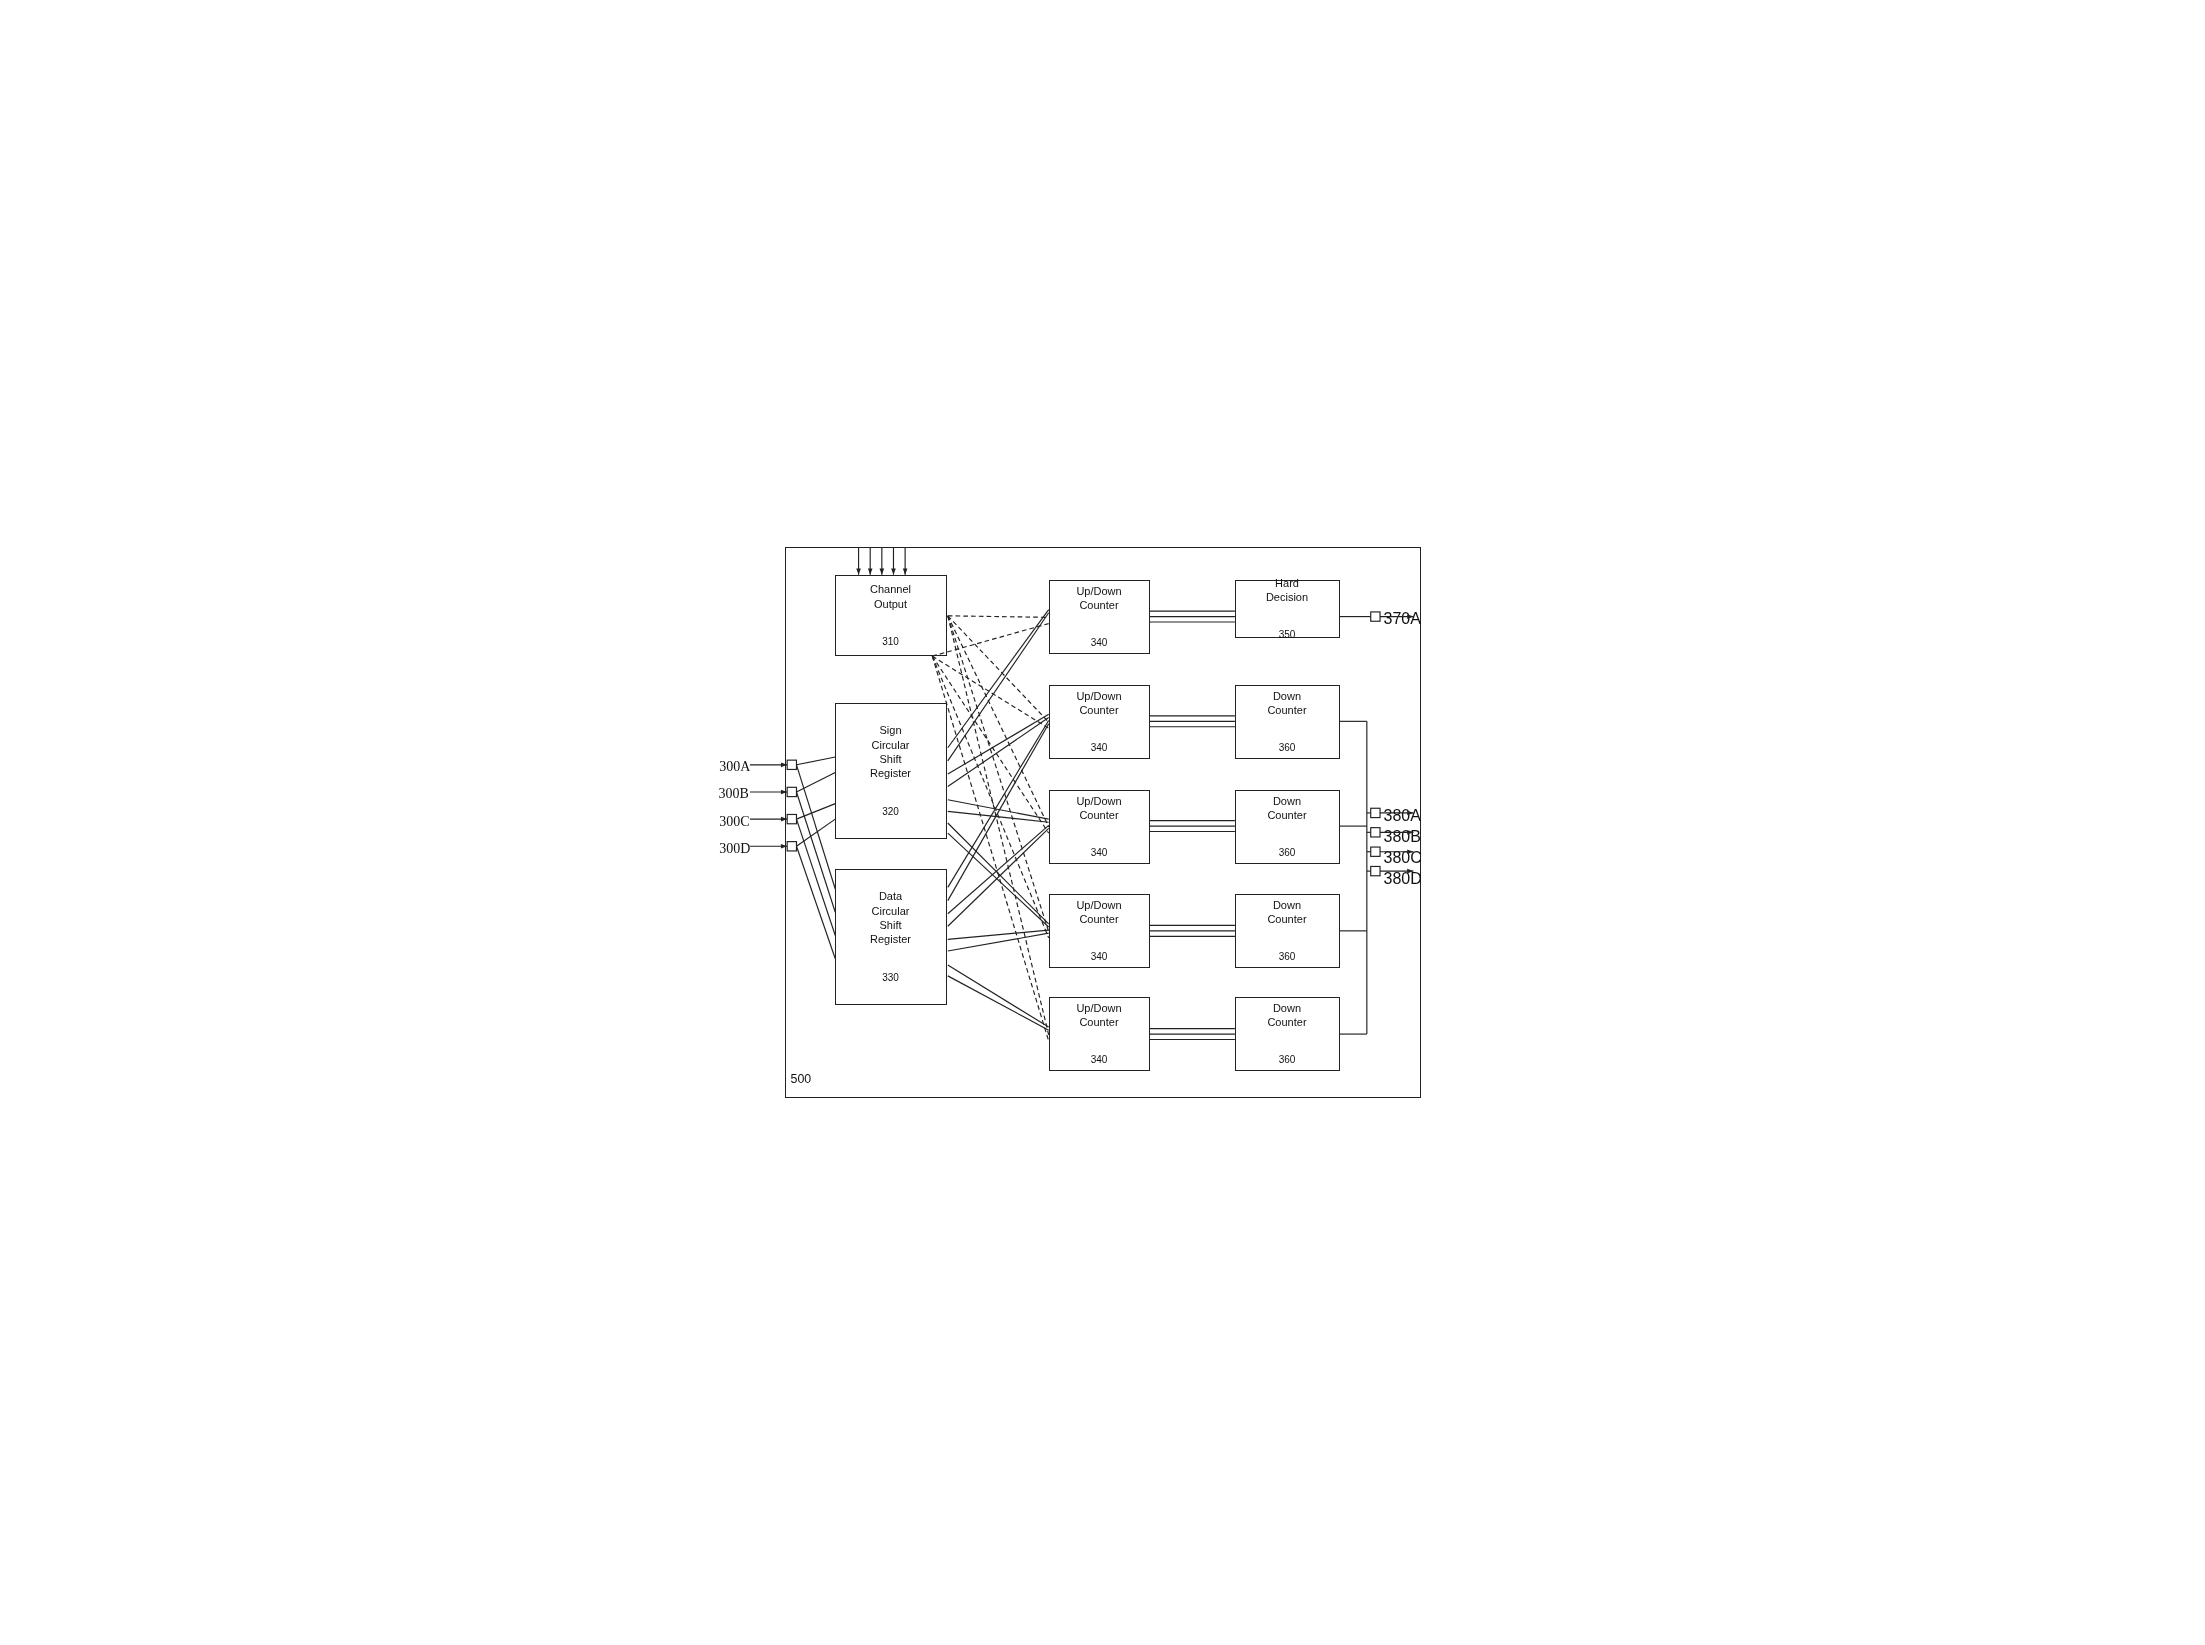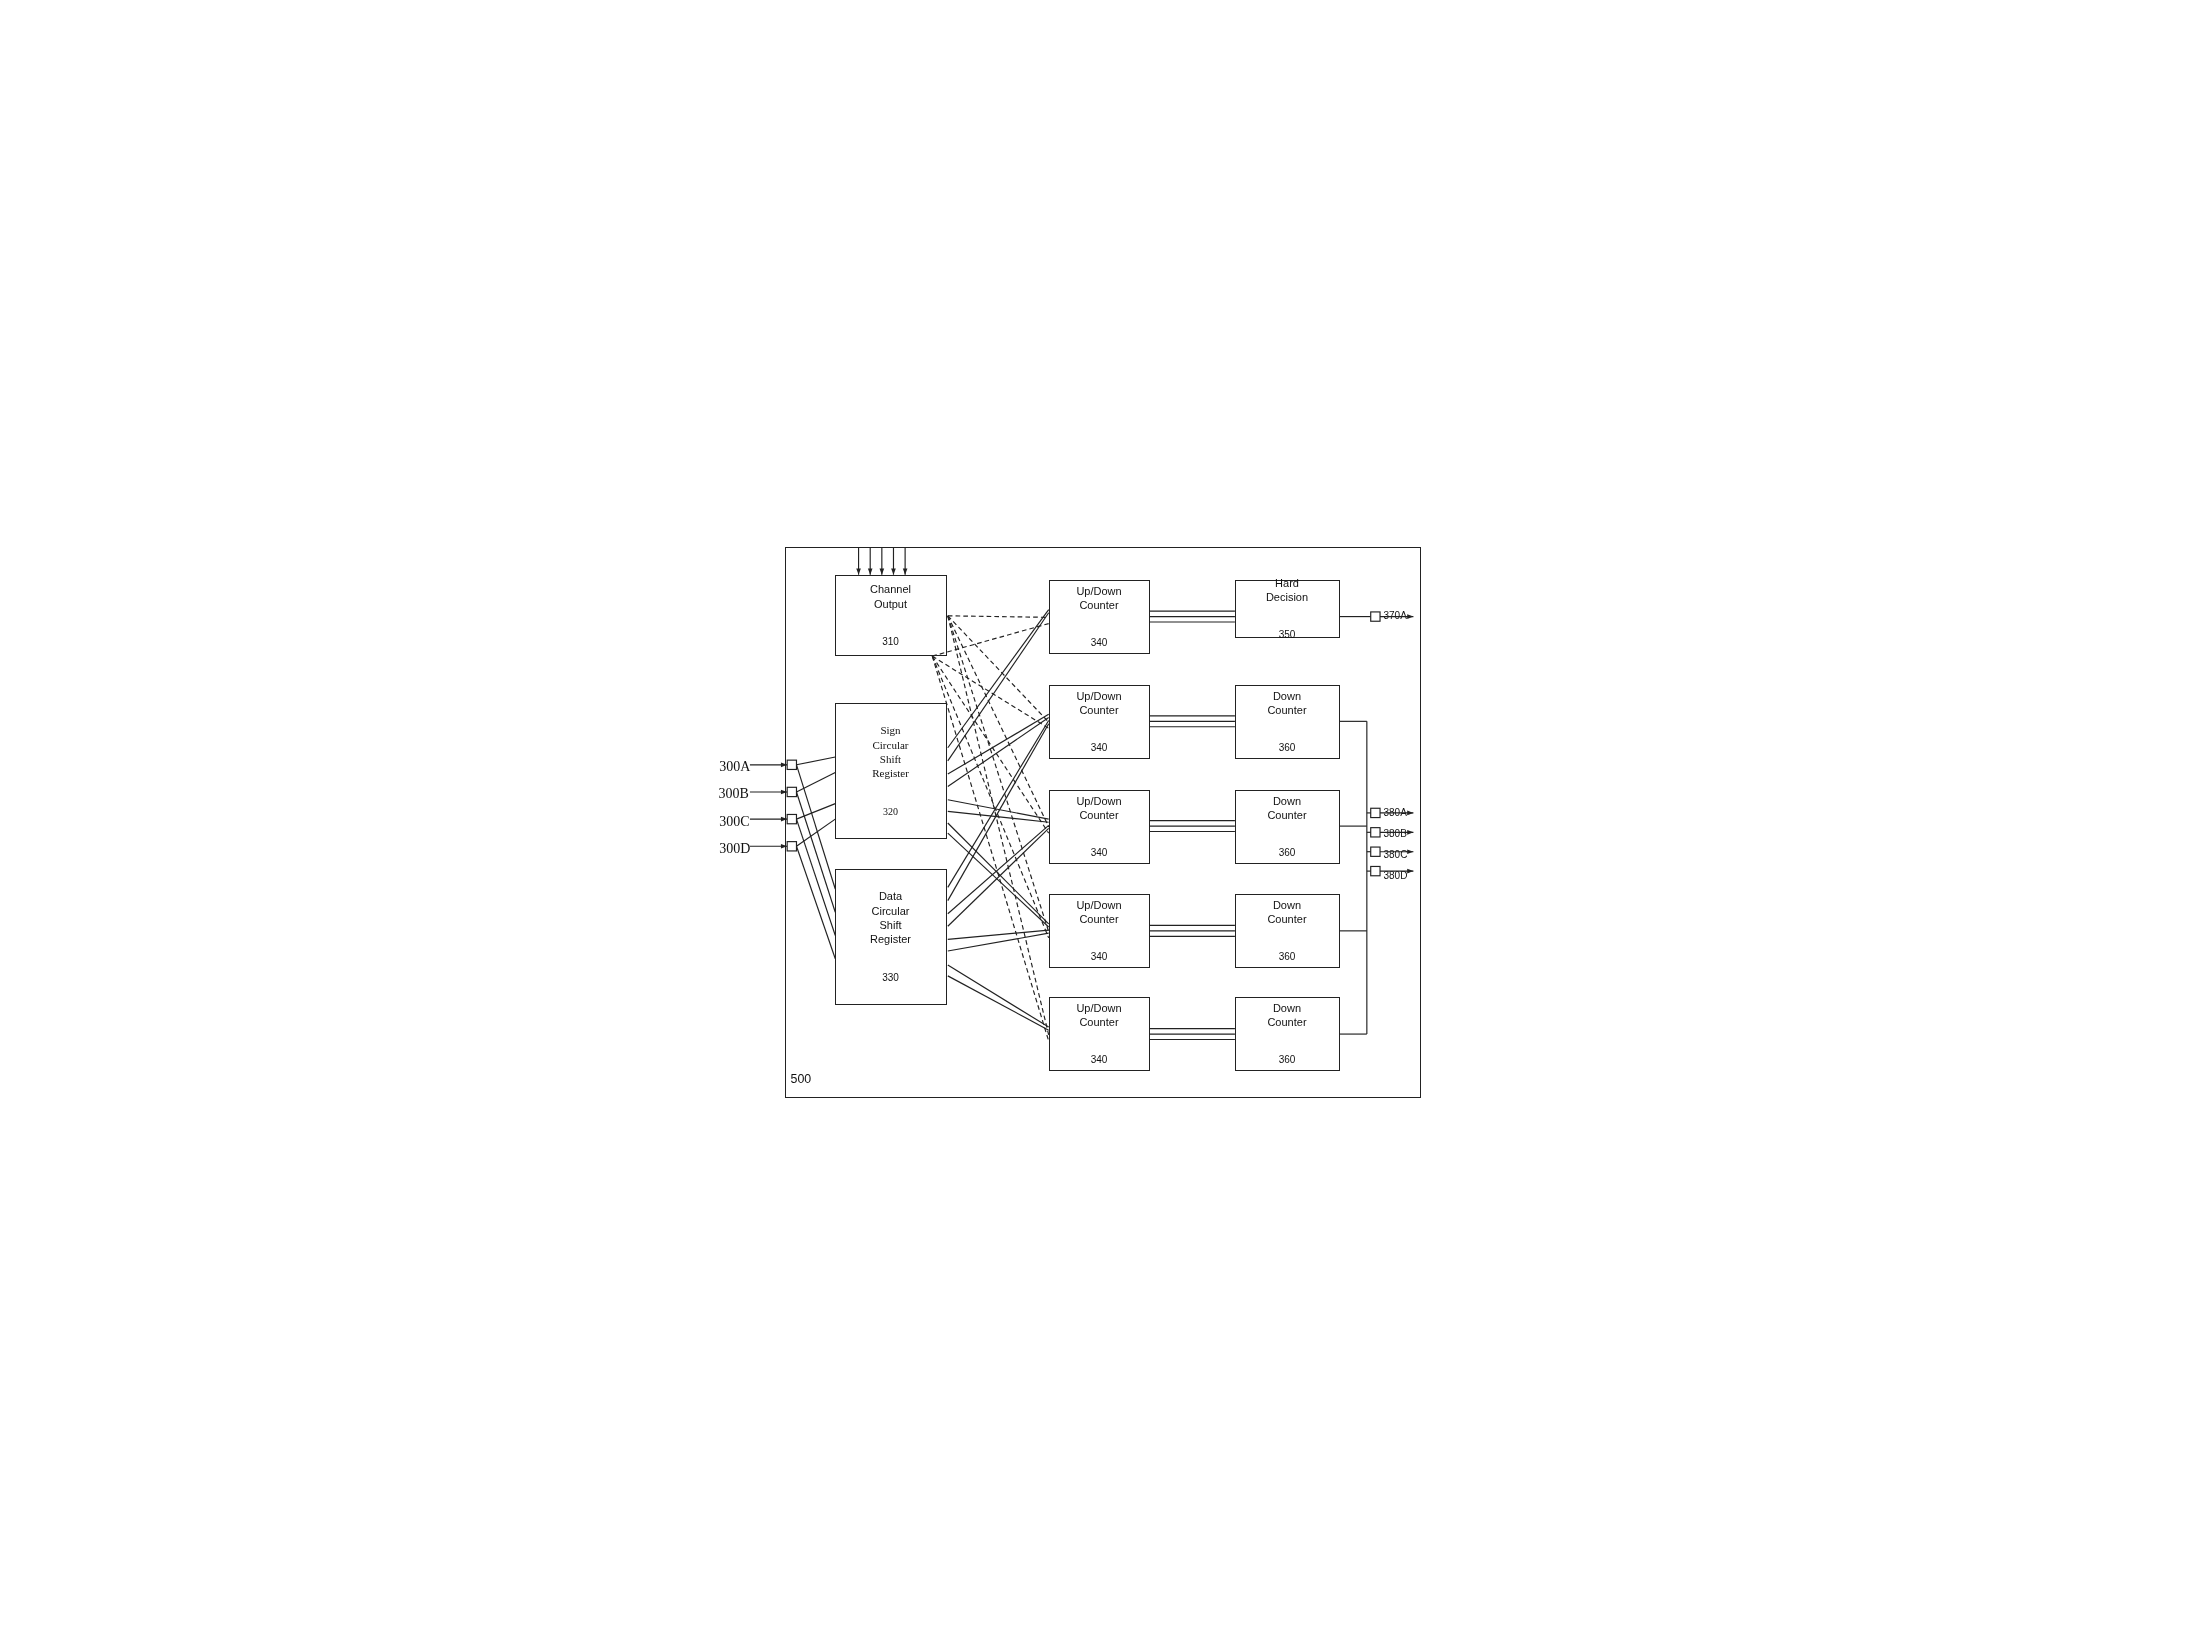--- a/index.html
+++ b/index.html
@@ -43,21 +43,21 @@
       overflow: visible;
     }
     .input-label {
       position: absolute;
       font-size: 14px;
       font-family: Liberation Serif, serif;
       color: #111;
     }
     .output-label {
       position: absolute;
-      font-size: 10px;
+      font-size: 16px;
       font-family: Arial, sans-serif;
       color: #111;
     }
   </style>
 </head>
 <body>
 
 <div class="diagram-container">
 
   <div style="
@@ -72,21 +72,21 @@
   <div class="outer-box block-label" style="
     left:120px; top:43px; width:112px; height:81px;
     display:flex; flex-direction:column; justify-content:center; align-items:center;
   ">
     <span>Channel<br>Output</span>
     <span class="num">310</span>
   </div>
 
   <div class="outer-box block-label" style="
     left:120px; top:171px; width:112px; height:136px;
-    display:flex; flex-direction:column; justify-content:center; align-items:center;font-family:Liberation Serif, serif;
+    display:flex; flex-direction:column; justify-content:center; align-items:center;
   ">
     <span>Sign<br>Circular<br>Shift<br>Register</span>
     <span class="num">320</span>
   </div>
 
   <div class="outer-box block-label" style="
     left:120px; top:337px; width:112px; height:136px;
     display:flex; flex-direction:column; justify-content:center; align-items:center;
   ">
     <span>Data<br>Circular<br>Shift<br>Register</span>

